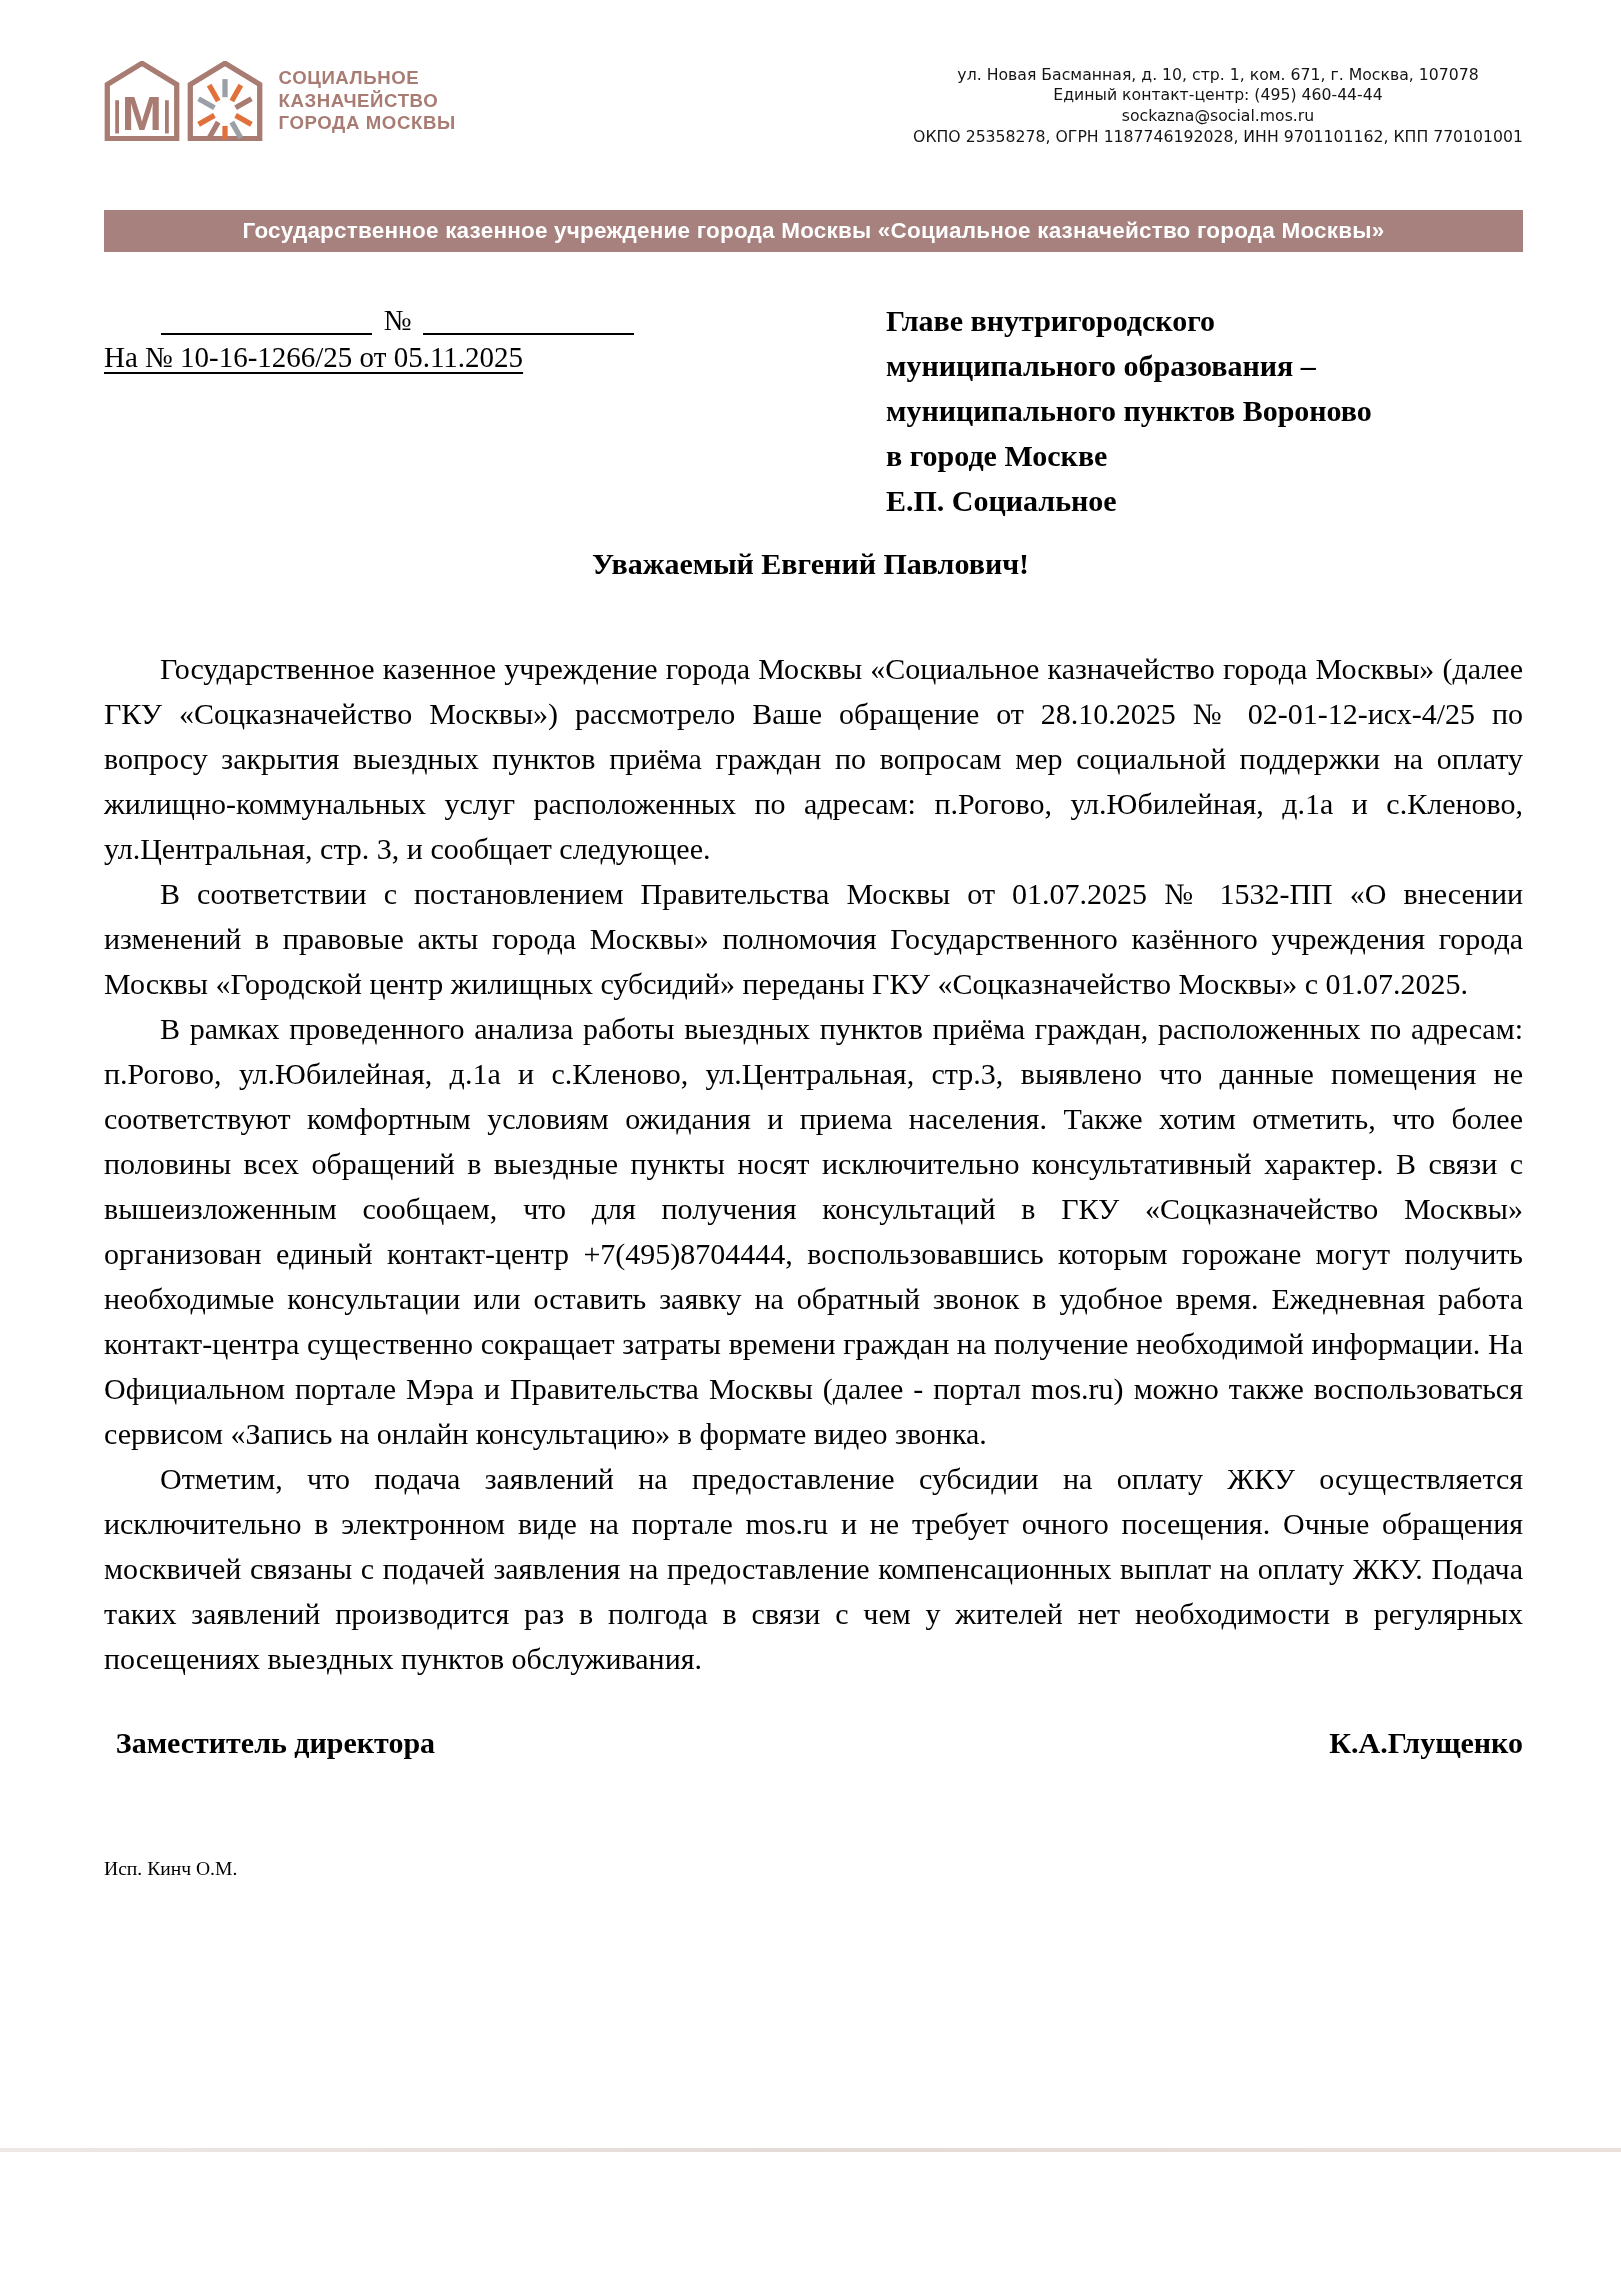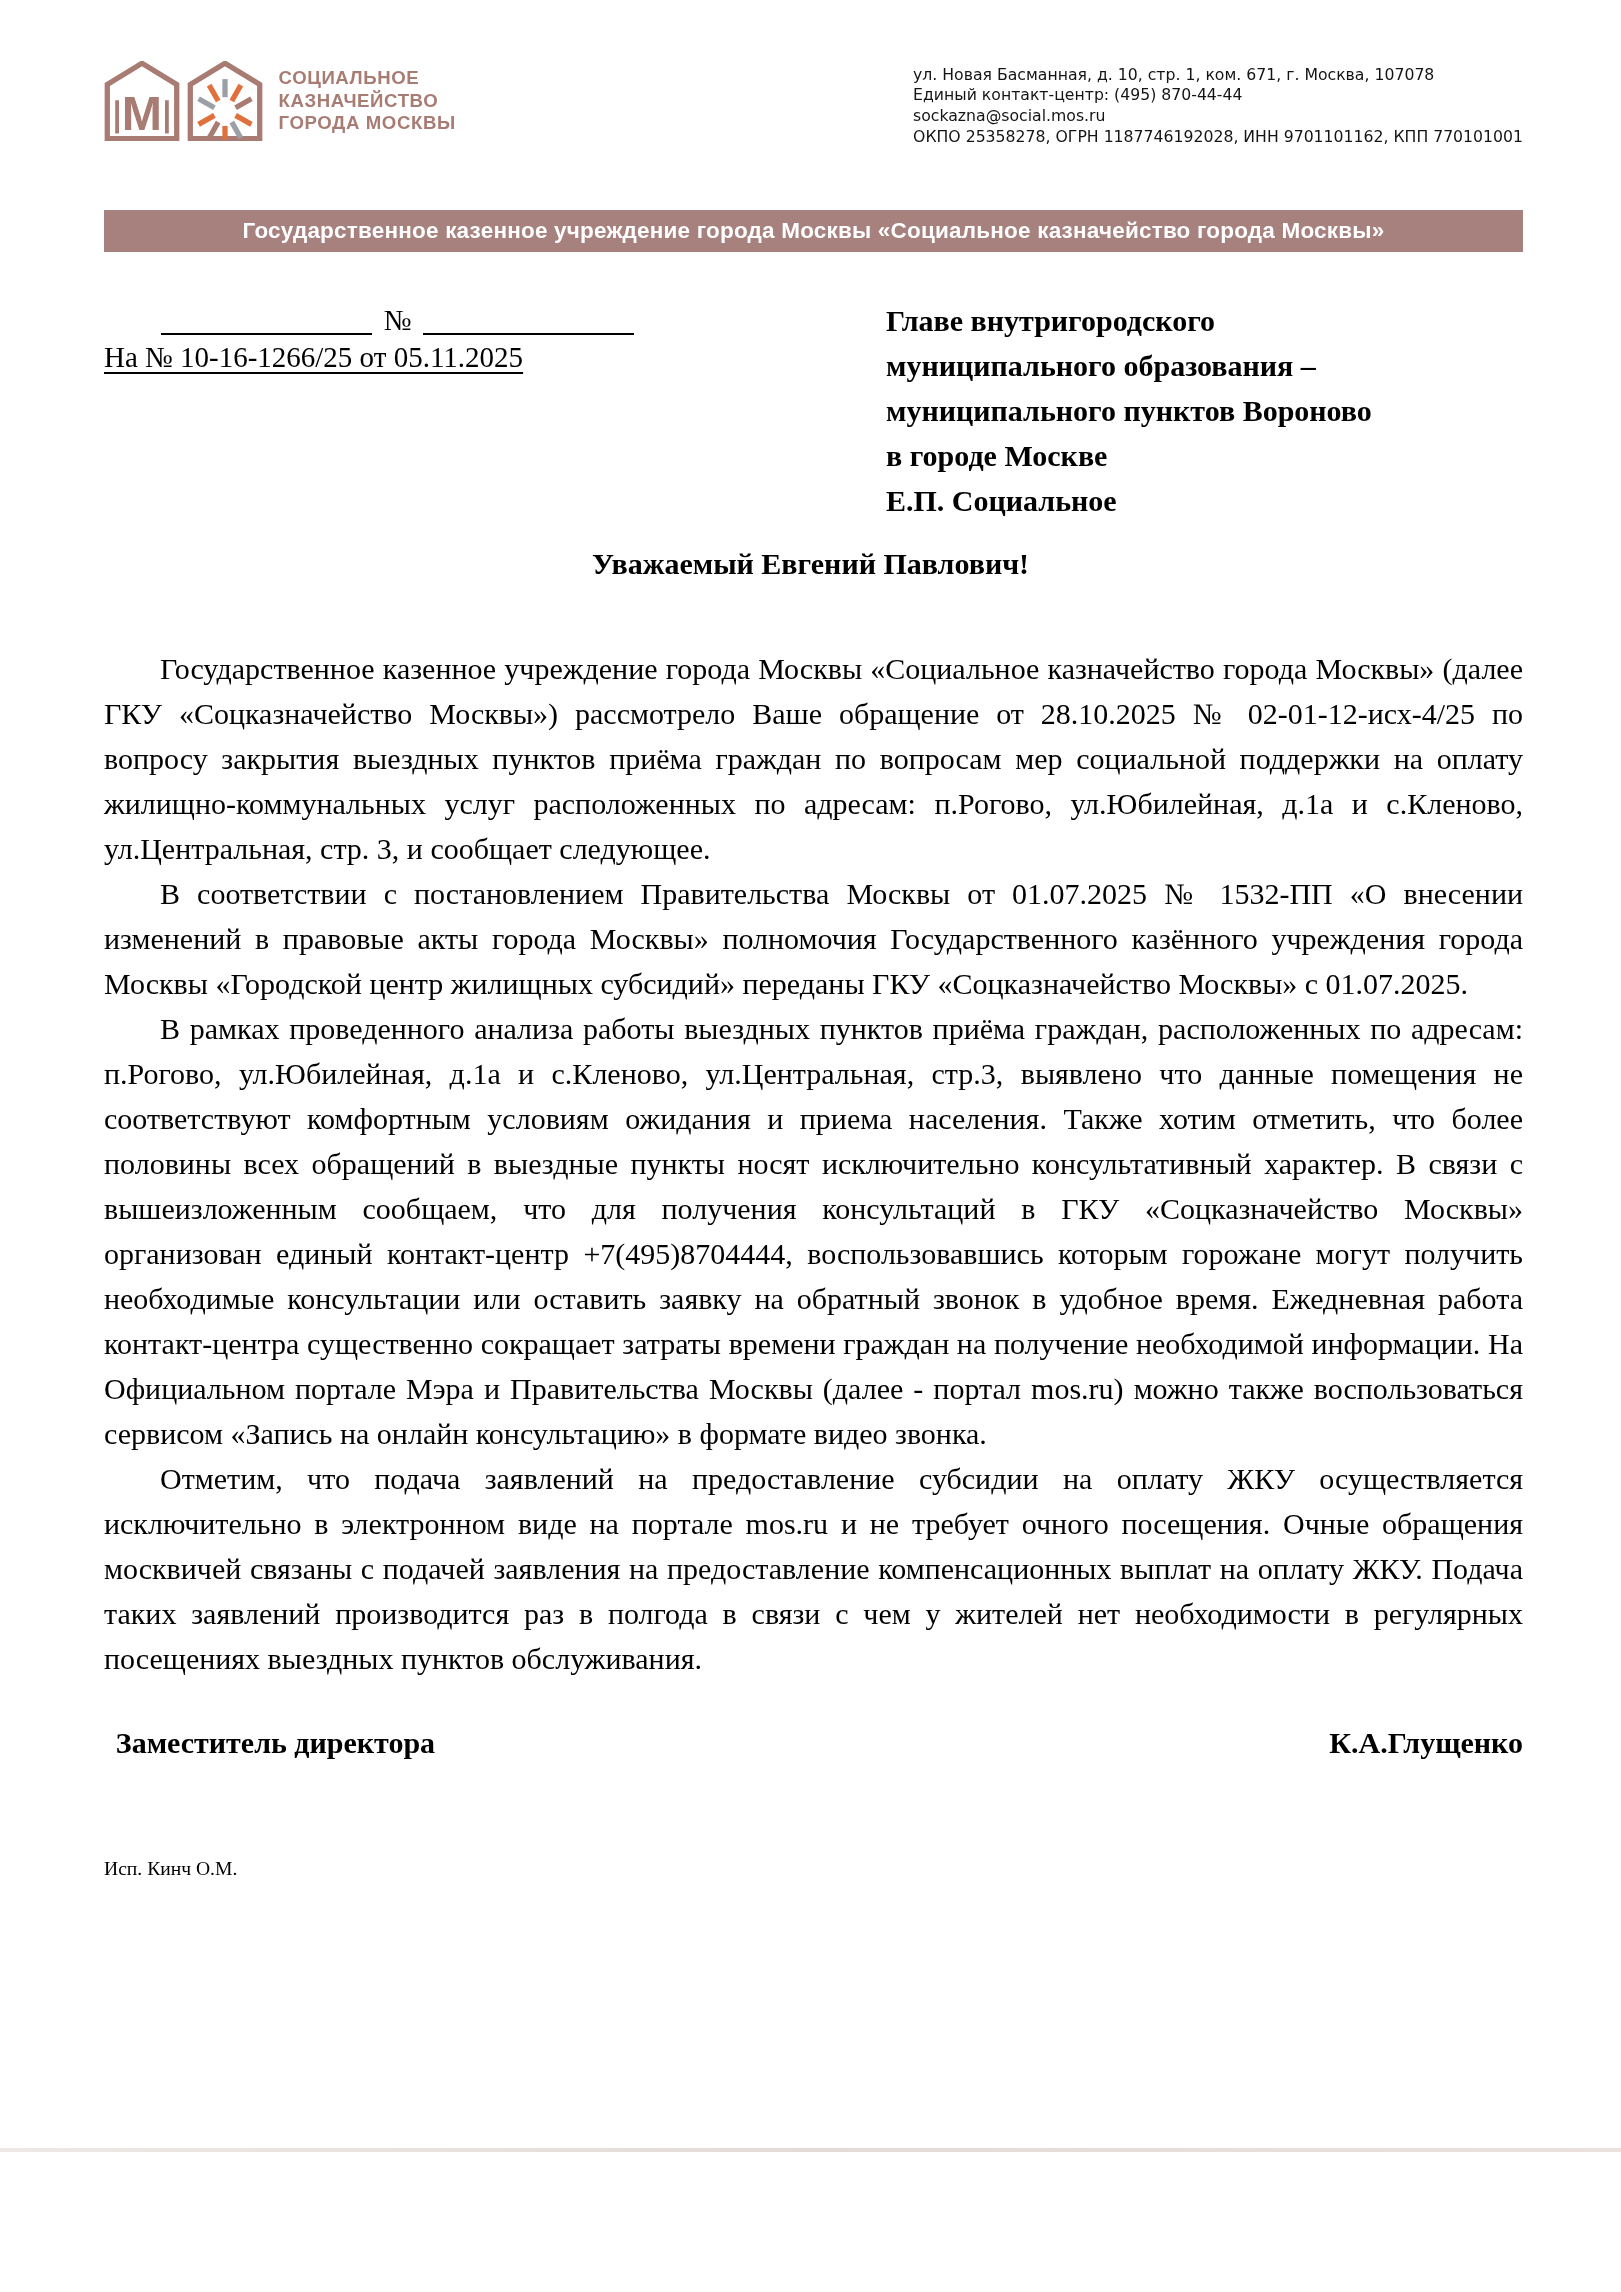--- a/index.html
+++ b/index.html
@@ -11,21 +11,21 @@
   }
   
   .header { display:flex; justify-content:space-between; align-items:flex-start;
             padding:61px 98px 0 104px; }
   .logo-block { display:flex; align-items:center; gap:15.7px; }
   .logo-houses { display:flex; gap:6.9px; }
   .logo-text { font-family:"Liberation Sans","DejaVu Sans",sans-serif;
                font-weight:bold; color:#a87b73; font-size:18.6px; line-height:22.5px;
                letter-spacing:0.6px; }
   .contact-block { font-family:"DejaVu Sans","Liberation Sans",sans-serif;
-                   font-size:15.7px; line-height:20.6px; text-align:left; color:#141414;
+                   font-size:15.7px; line-height:20.6px; text-align:center; color:#141414;
                    padding-top:3.9px; }
   
   .banner { margin:63px 98px 0 104px; background:#a6817d; color:#ffffff;
             font-family:"Liberation Sans","DejaVu Sans",sans-serif; font-weight:bold;
             font-size:22.5px; line-height:42px; height:42px; text-align:center;
             letter-spacing:0.2px; }
   
   .ref-addr { display:flex; margin:46px 98px 0 104px; }
   .ref-block { width:549px; font-size:29px; flex-shrink:0; }
   .ref-line1 { display:flex; align-items:flex-end; height:37px; margin-left:57px; }
@@ -91,21 +91,21 @@
         </svg>
       </div>
       <div class="logo-text">
         <div>СОЦИАЛЬНОЕ</div>
         <div>КАЗНАЧЕЙСТВО</div>
         <div>ГОРОДА МОСКВЫ</div>
       </div>
     </div>
     <div class="contact-block">
       <div>ул. Новая Басманная, д. 10, стр. 1, ком. 671, г. Москва, 107078</div>
-      <div>Единый контакт-центр: (495) 870-44-44</div>
+      <div>Единый контакт-центр: (495) 460-44-44</div>
       <div>sockazna@social.mos.ru</div>
       <div>ОКПО 25358278, ОГРН 1187746192028, ИНН 9701101162, КПП 770101001</div>
     </div>
   </div>
 
   <div class="banner">Государственное казенное учреждение города Москвы «Социальное казначейство города Москвы»</div>
 
   <div class="ref-addr">
     <div class="ref-block">
       <div class="ref-line1">

